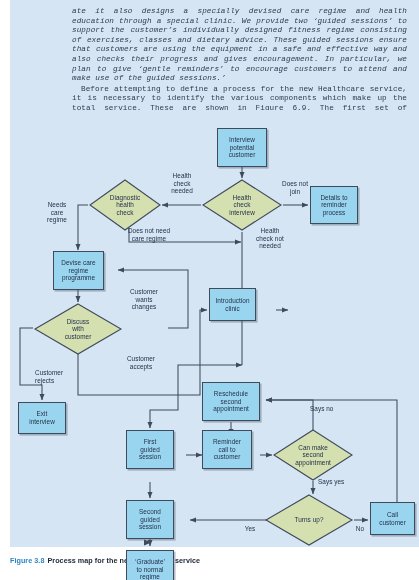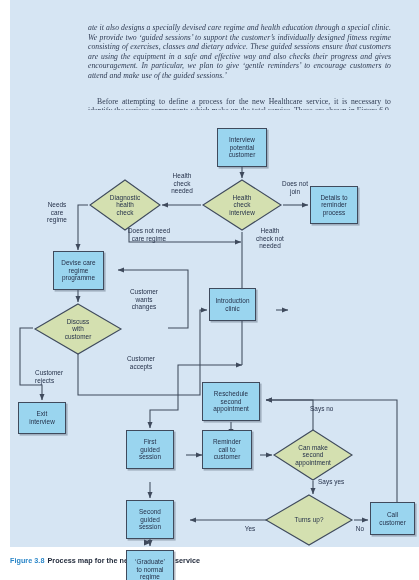--- a/index.html
+++ b/index.html
@@ -16,22 +16,22 @@
     background:#ffffff;
   }
   
   .prose-panel{
     position:absolute;left:10px;top:0;width:409px;height:110px;
     background:#d6e5f3;
     box-sizing:border-box;
     padding:7px 12px 0 62px;
   }
   .prose-p{
-    margin:16px;
-    font-family:Liberation Serif, serif;
+    margin:0;
+    font-family:Liberation Mono, monospace;
     font-size:7.7px;
     line-height:9.6px;
     color:#2f3b52;
     text-align:justify;
     letter-spacing:.05px;
   }
   .prose-p.quote{font-style:italic;}
   .prose-p.body{text-indent:9px;margin-top:1px;}
 
   

